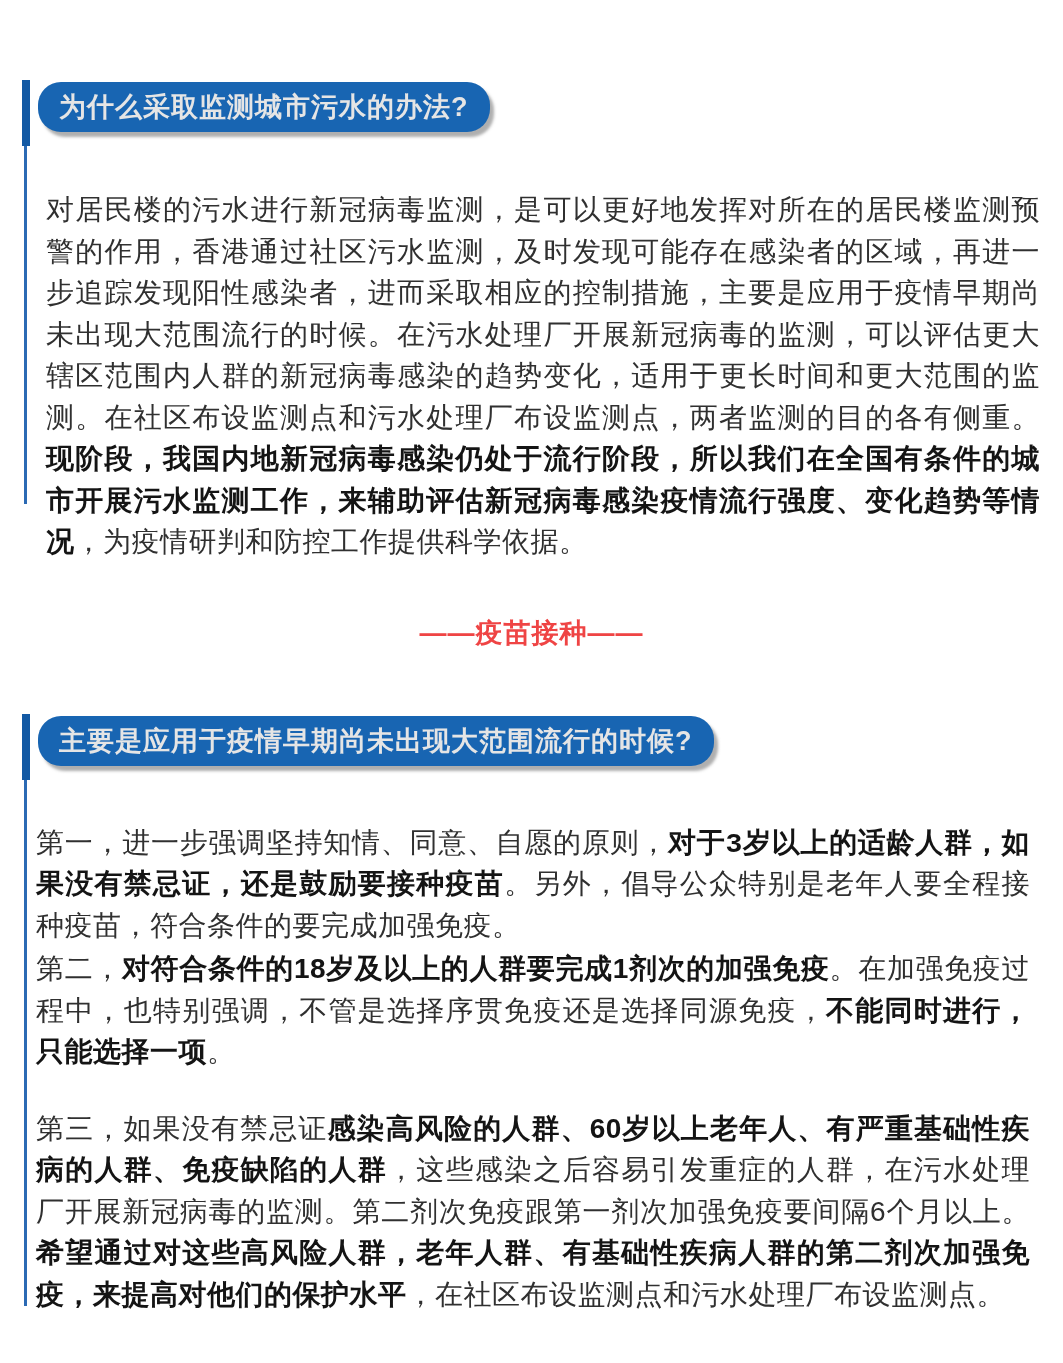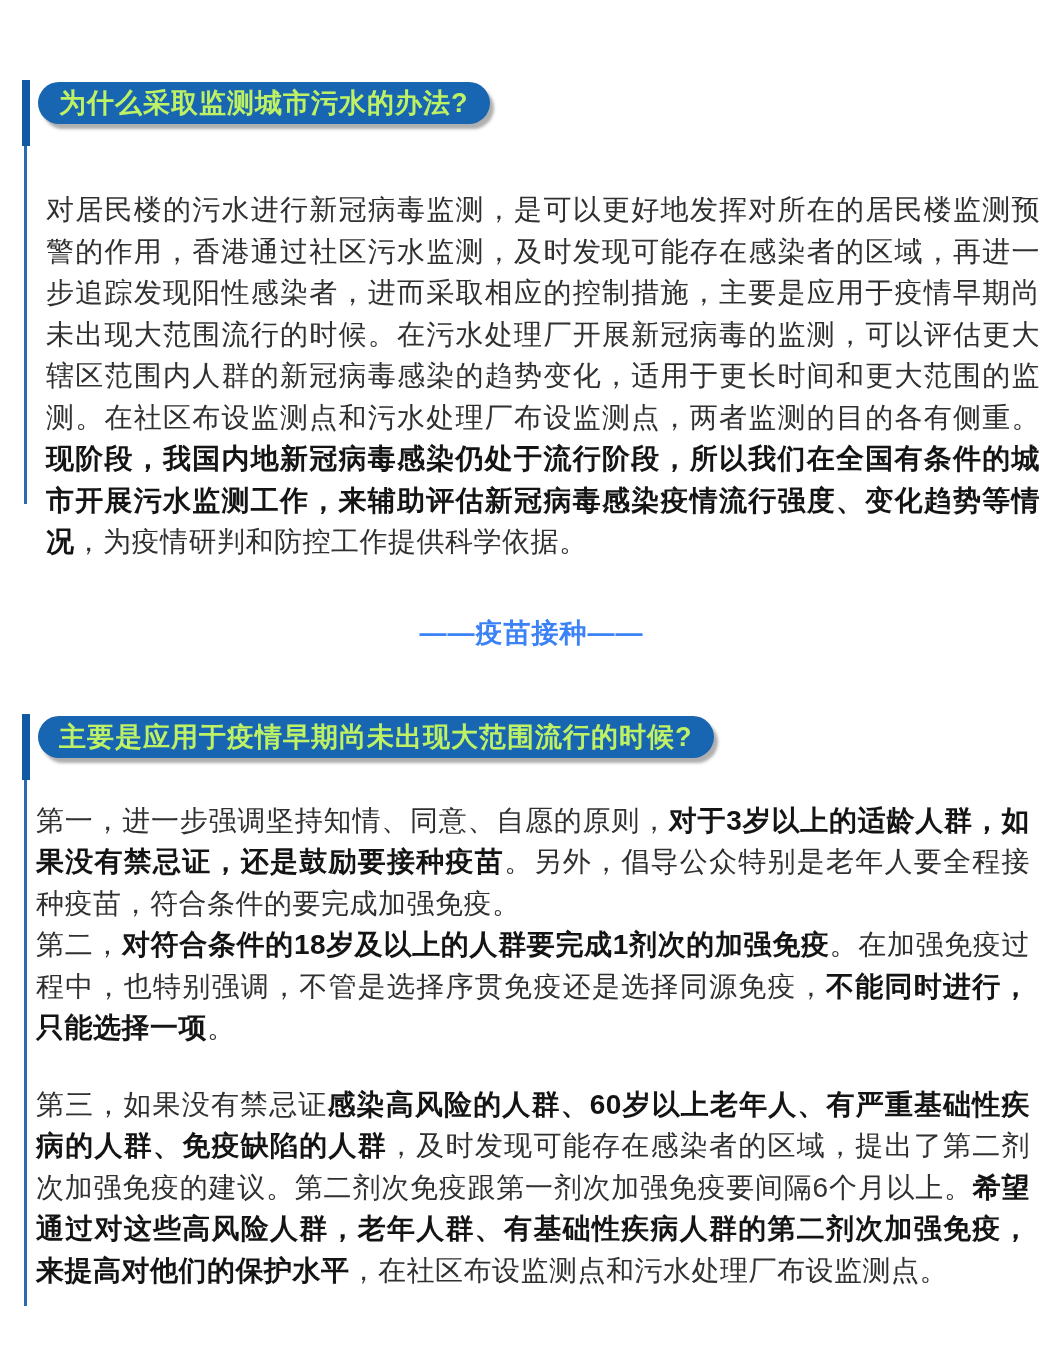--- a/index.html
+++ b/index.html
@@ -42,24 +42,24 @@
     height: 66px;
     background: #1259a4;
   }
   .qa-pill {
     position: absolute;
     left: 16px;
     top: 2px;
     margin: 0;
     display: inline-flex;
     align-items: center;
-    height: 42px;
+    height: 50px;
     padding: 0 21px;
     background: #1865b2;
-    color: #bef264;
+    color: #e5e5e5;
     font-size: 27px;
     font-weight: 700;
     letter-spacing: 1px;
     border-radius: 23px;
     box-shadow: 4px 5px 3px rgba(110,110,110,0.55);
     white-space: nowrap;
   }
   .body-par {
     margin: 0 0 0 14px;
     width: 994px;
@@ -68,30 +68,30 @@
     letter-spacing: 0.5px;
     color: #303030;
     text-align: justify;
     text-justify: inter-character;
   }
   .body-par .bold {
     font-weight: 700;
     color: #141414;
   }
   .sec1 .body-par { margin-top: 43px; margin-left: 24px; }
-  .sec2 .par-a { margin-top: 20px; }
+  .sec2 .par-a { margin-top: 44px; font-family: Liberation Mono, monospace; }
   .sec2 .par-b { }
   .sec2 .par-c { margin-top: 35px; }
   .divider {
     margin: 50px 0 0 0;
     text-align: center;
     font-size: 27px;
     font-weight: 700;
     letter-spacing: 1px;
-    color: #3b82f6;
+    color: #ef4444;
     line-height: 40px;
   }
   .sec2 { margin-top: 61px; }
 </style>
 </head>
 <body>
 
 <div class="page">
 
   <section class="qa-section sec1">
@@ -106,16 +106,16 @@
   <h2 class="divider">——疫苗接种——</h2>
 
   <section class="qa-section sec2">
     <div class="rail"></div>
     <header class="qa-header">
       <span class="accent-bar"></span>
       <h1 class="qa-pill">主要是应用于疫情早期尚未出现大范围流行的时候?</h1>
     </header>
     <p class="body-par par-a"><span>第一，进一步强调坚持知情、同意、自愿的原则，</span><span class="bold">对于3岁以上的适龄人群，如果没有禁忌证，还是鼓励要接种疫苗</span><span>。另外，倡导公众特别是老年人要全程接种疫苗，符合条件的要完成加强免疫。</span></p>
     <p class="body-par par-b"><span>第二，</span><span class="bold">对符合条件的18岁及以上的人群要完成1剂次的加强免疫</span><span>。在加强免疫过程中，也特别强调，不管是选择序贯免疫还是选择同源免疫，</span><span class="bold">不能同时进行，只能选择一项</span><span>。</span></p>
-    <p class="body-par par-c"><span>第三，如果没有禁忌证</span><span class="bold">感染高风险的人群、60岁以上老年人、有严重基础性疾病的人群、免疫缺陷的人群</span><span>，及时发现可能存在感染者的区域，提出了第二剂次加强免疫的建议。第二剂次免疫跟第一剂次加强免疫要间隔6个月以上。</span><span class="bold">希望通过对这些高风险人群，老年人群、有基础性疾病人群的第二剂次加强免疫，来提高对他们的保护水平</span><span>，在社区布设监测点和污水处理厂布设监测点。</span></p>
+    <p class="body-par par-c"><span>第三，如果没有禁忌证</span><span class="bold">感染高风险的人群、60岁以上老年人、有严重基础性疾病的人群、免疫缺陷的人群</span><span>，这些感染之后容易引发重症的人群，在污水处理厂开展新冠病毒的监测。第二剂次免疫跟第一剂次加强免疫要间隔6个月以上。</span><span class="bold">希望通过对这些高风险人群，老年人群、有基础性疾病人群的第二剂次加强免疫，来提高对他们的保护水平</span><span>，在社区布设监测点和污水处理厂布设监测点。</span></p>
   </section>
 
 </div>
 
 </body></html>

